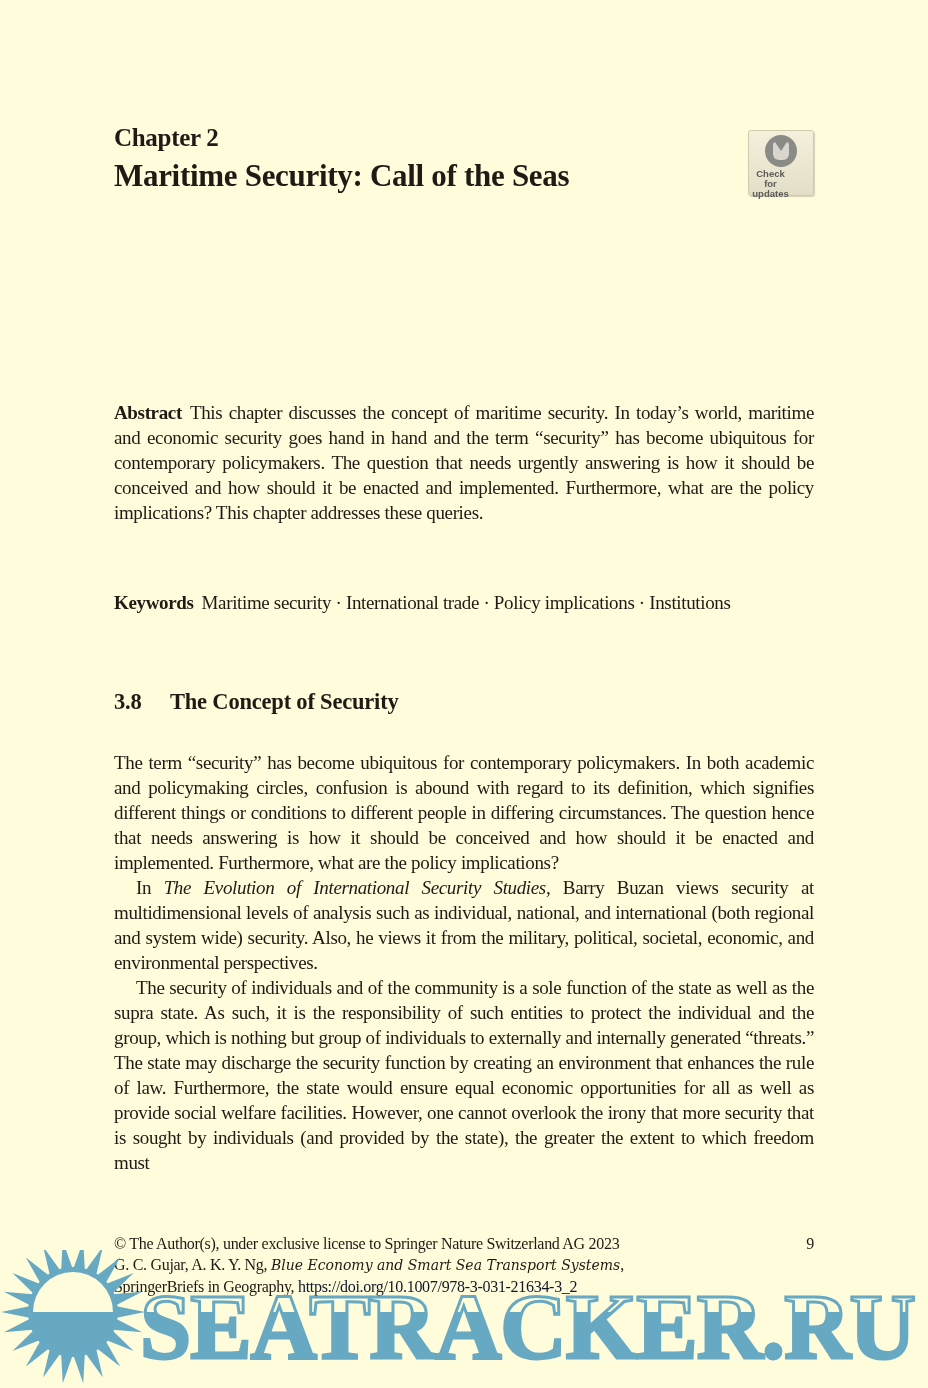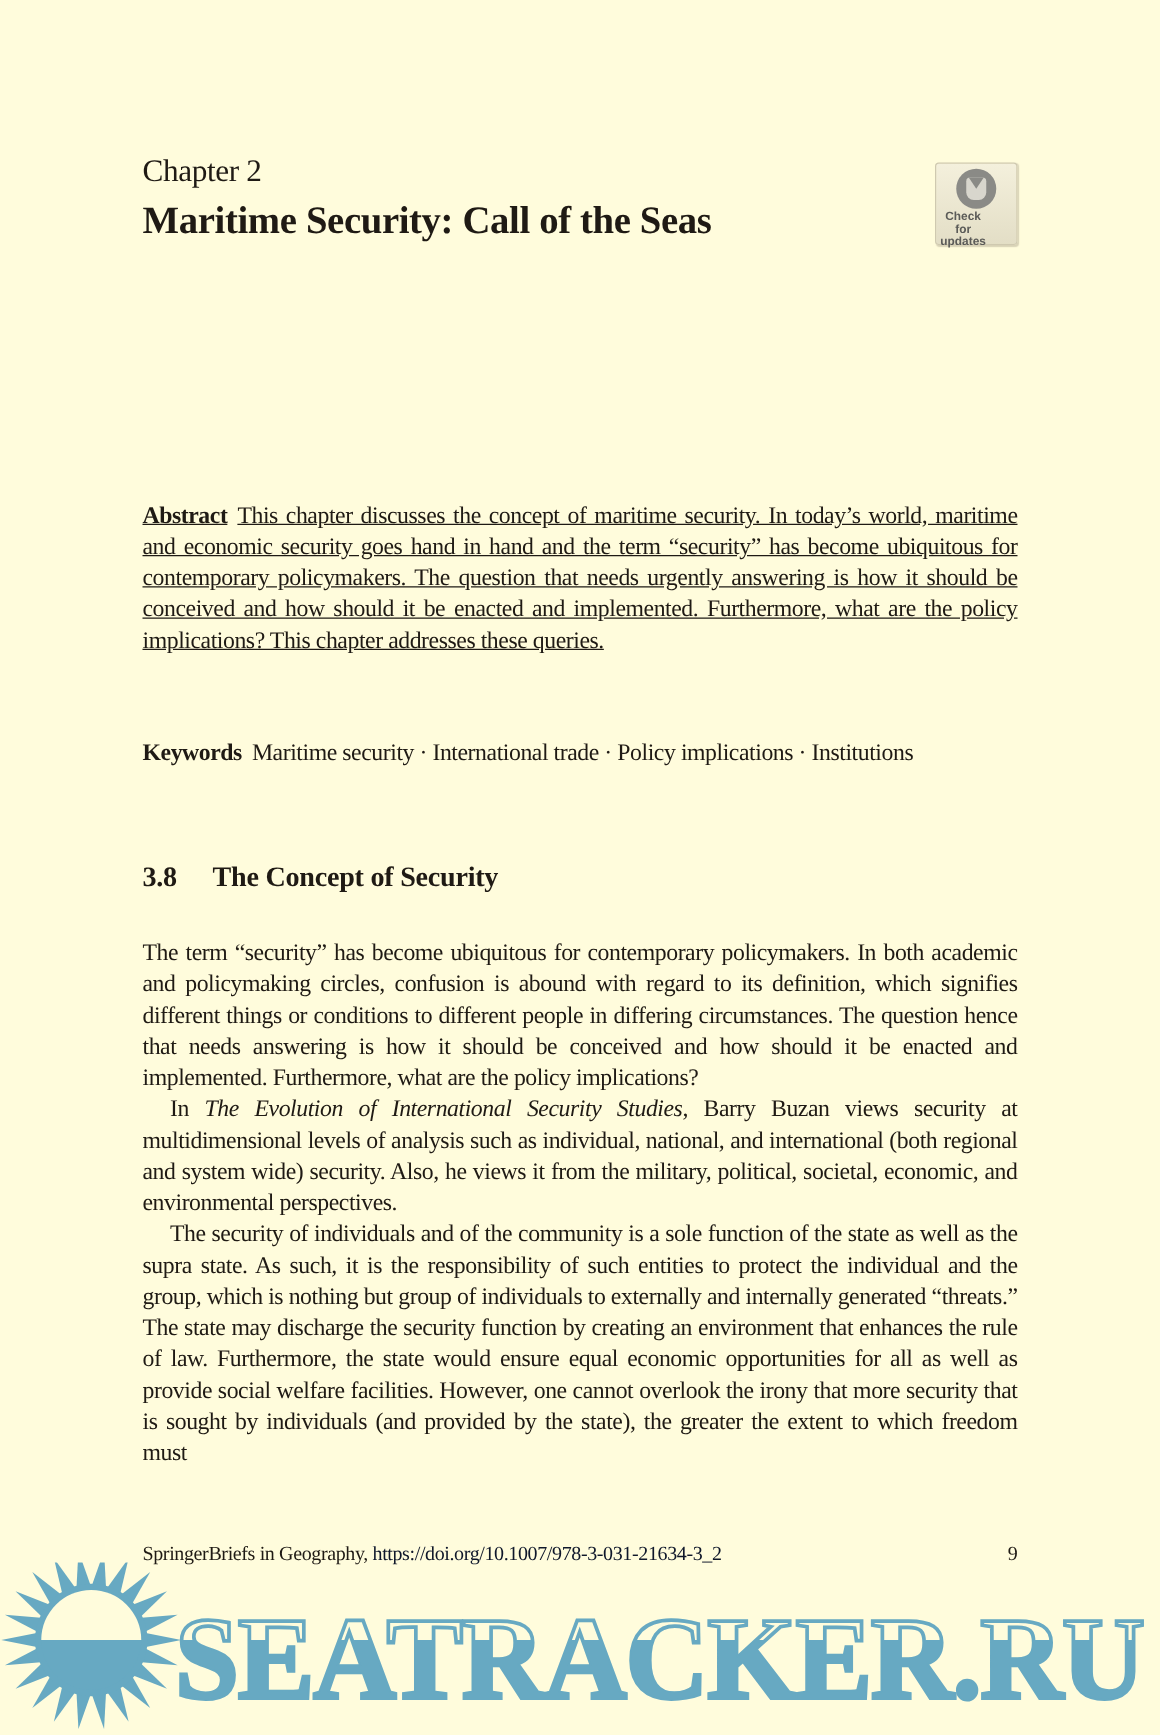--- a/index.html
+++ b/index.html
@@ -3,40 +3,40 @@
 <meta charset="utf-8">
 <style>
   html, body { margin: 0; padding: 0; }
   body {
     width: 928px; height: 1388px; overflow: hidden; position: relative;
     background: #fffcdc;
     font-family: "Liberation Serif", "DejaVu Serif", serif;
     color: #1f1a14;
   }
   .abs { position: absolute; }
-  .chapter-label { left: 114px; top: 124px; font-size: 25px; font-weight: normal; letter-spacing: -0.3px; }
+  .chapter-label { left: 114px; top: 124px; font-size: 25px; font-weight: bold; letter-spacing: -0.3px; }
   .chapter-title { left: 114px; top: 158px; font-size: 31px; font-weight: bold; letter-spacing: -0.3px; text-align: right; }
   .badge {
     left: 748px; top: 130px; width: 64px; height: 64px;
     border: 1px solid #cfc9b0; border-radius: 3px;
     background: linear-gradient(#f4f0dc, #e3dec6);
     box-shadow: 1px 1px 1px #d8d2b6;
   }
   .badge .circle { position:absolute; left: 16px; top: 4px; width: 32px; height: 32px; border-radius: 50%; background: #8a8a86; }
   .badge .circle-inner { position:absolute; left: 8px; top: 7px; width: 16px; height: 18px; background: #d8d6cd; border-radius: 3px 3px 6px 6px; }
   .badge .circle-flag { position:absolute; left: 10px; top: 7px; width: 0; height: 0; border-left: 6px solid transparent; border-right: 6px solid transparent; border-top: 9px solid #8a8a86; }
   .badge .label { position:absolute; left: 0; top: 38px; width: 43px; text-align:center; font-family: "Liberation Sans", sans-serif; font-size: 9.5px; line-height: 10px; font-weight: bold; color: #5b5b58; }
   .para {
     left: 114px; width: 700px; font-size: 19px; line-height: 25px;
     text-align: justify; letter-spacing: -0.35px;
   }
   .para p { margin: 0; }
   .para p.indent { text-indent: 22px; }
   .lbl { font-weight: bold; margin-right: 8px; }
-  .abstract { top: 400px; text-decoration: underline; }
+  .abstract { top: 400px; }
   .keywords { top: 590px; text-align: left; }
   .section-heading { left: 114px; top: 689px; font-size: 22.5px; font-weight: bold; letter-spacing: -0.2px; }
   .section-heading .num { display: inline-block; width: 56px; }
   .body-text { top: 750px; }
   .footer { left: 114px; top: 1233px; width: 700px; font-size: 16px; line-height: 21px; letter-spacing: -0.3px; }
   .footer .row { position: relative; }
   .footer .page-num { position: absolute; right: 0; top: 0; }
   .footer .italic { font-style: italic; font-family: "DejaVu Serif", serif; font-size: 14px; letter-spacing: 0; }
   .footer .doi { color: #0f172a; }
   .watermark { left: 0; top: 1250px; width: 928px; height: 138px; pointer-events: none; }
@@ -71,21 +71,25 @@
 </div>
 
 <div class="abs para body-text">
   <p>The term “security” has become ubiquitous for contemporary policymakers. In both academic and policymaking circles, confusion is abound with regard to its definition, which signifies different things or conditions to different people in differing circumstances. The question hence that needs answering is how it should be conceived and how should it be enacted and implemented. Furthermore, what are the policy implications?</p>
   <p class="indent"><span>In </span><i>The Evolution of International Security Studies</i><span>, Barry Buzan views security at multidimensional levels of analysis such as individual, national, and international (both regional and system wide) security. Also, he views it from the military, political, societal, economic, and environmental perspectives.</span></p>
   <p class="indent">The security of individuals and of the community is a sole function of the state as well as the supra state. As such, it is the responsibility of such entities to protect the individual and the group, which is nothing but group of individuals to externally and internally generated “threats.” The state may discharge the security function by creating an environment that enhances the rule of law. Furthermore, the state would ensure equal economic opportunities for all as well as provide social welfare facilities. However, one cannot overlook the irony that more security that is sought by individuals (and provided by the state), the greater the extent to which freedom must</p>
 </div>
 
 <div class="abs footer">
   <div class="row">
+    <span>© The Author(s), under exclusive license to Springer Nature Switzerland AG 2023</span>
     <span class="page-num">9</span>
+  </div>
+  <div class="row">
+    <span>G. C. Gujar, A. K. Y. Ng, </span><span class="italic">Blue Economy and Smart Sea Transport Systems</span><span>,</span>
   </div>
   <div class="row">
     <span>SpringerBriefs in Geography, </span><a class="doi">https://doi.org/10.1007/978-3-031-21634-3_2</a>
   </div>
 </div>
 
 <svg class="abs watermark" viewBox="0 0 928 138" xmlns="http://www.w3.org/2000/svg">
   <defs>
     <clipPath id="lowerhalf">
         <rect x="0" y="62" width="928" height="80"></rect>

